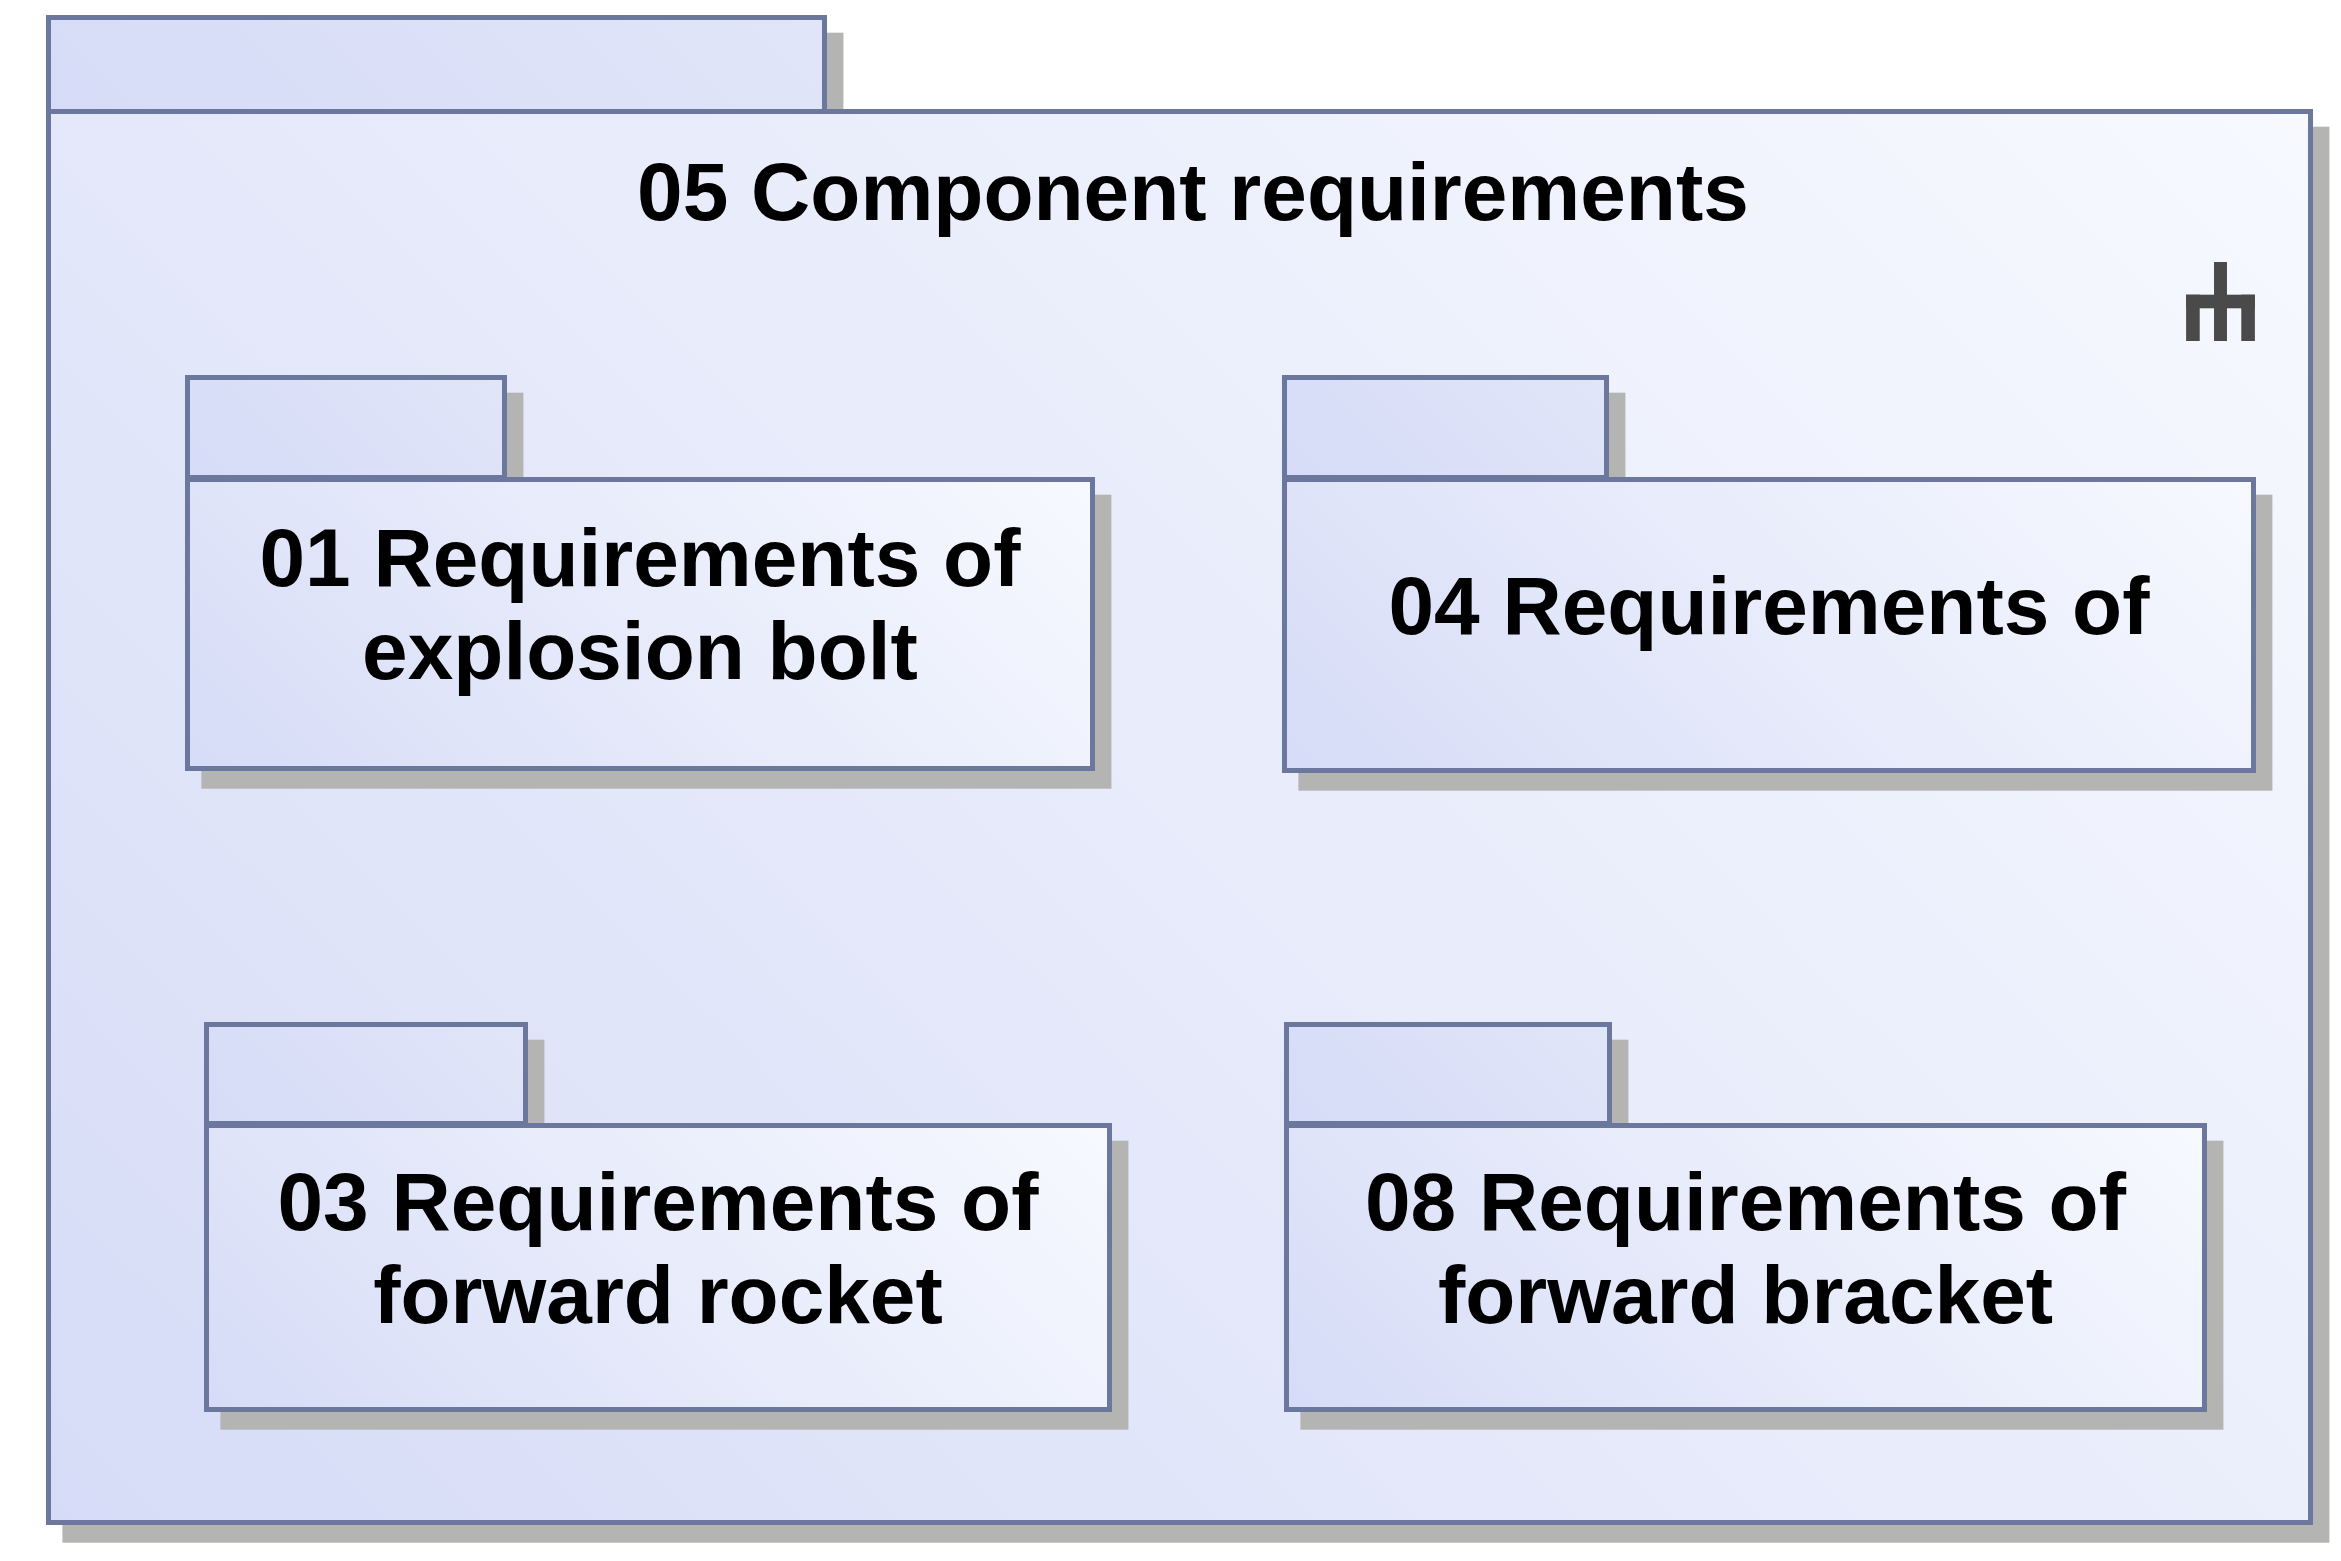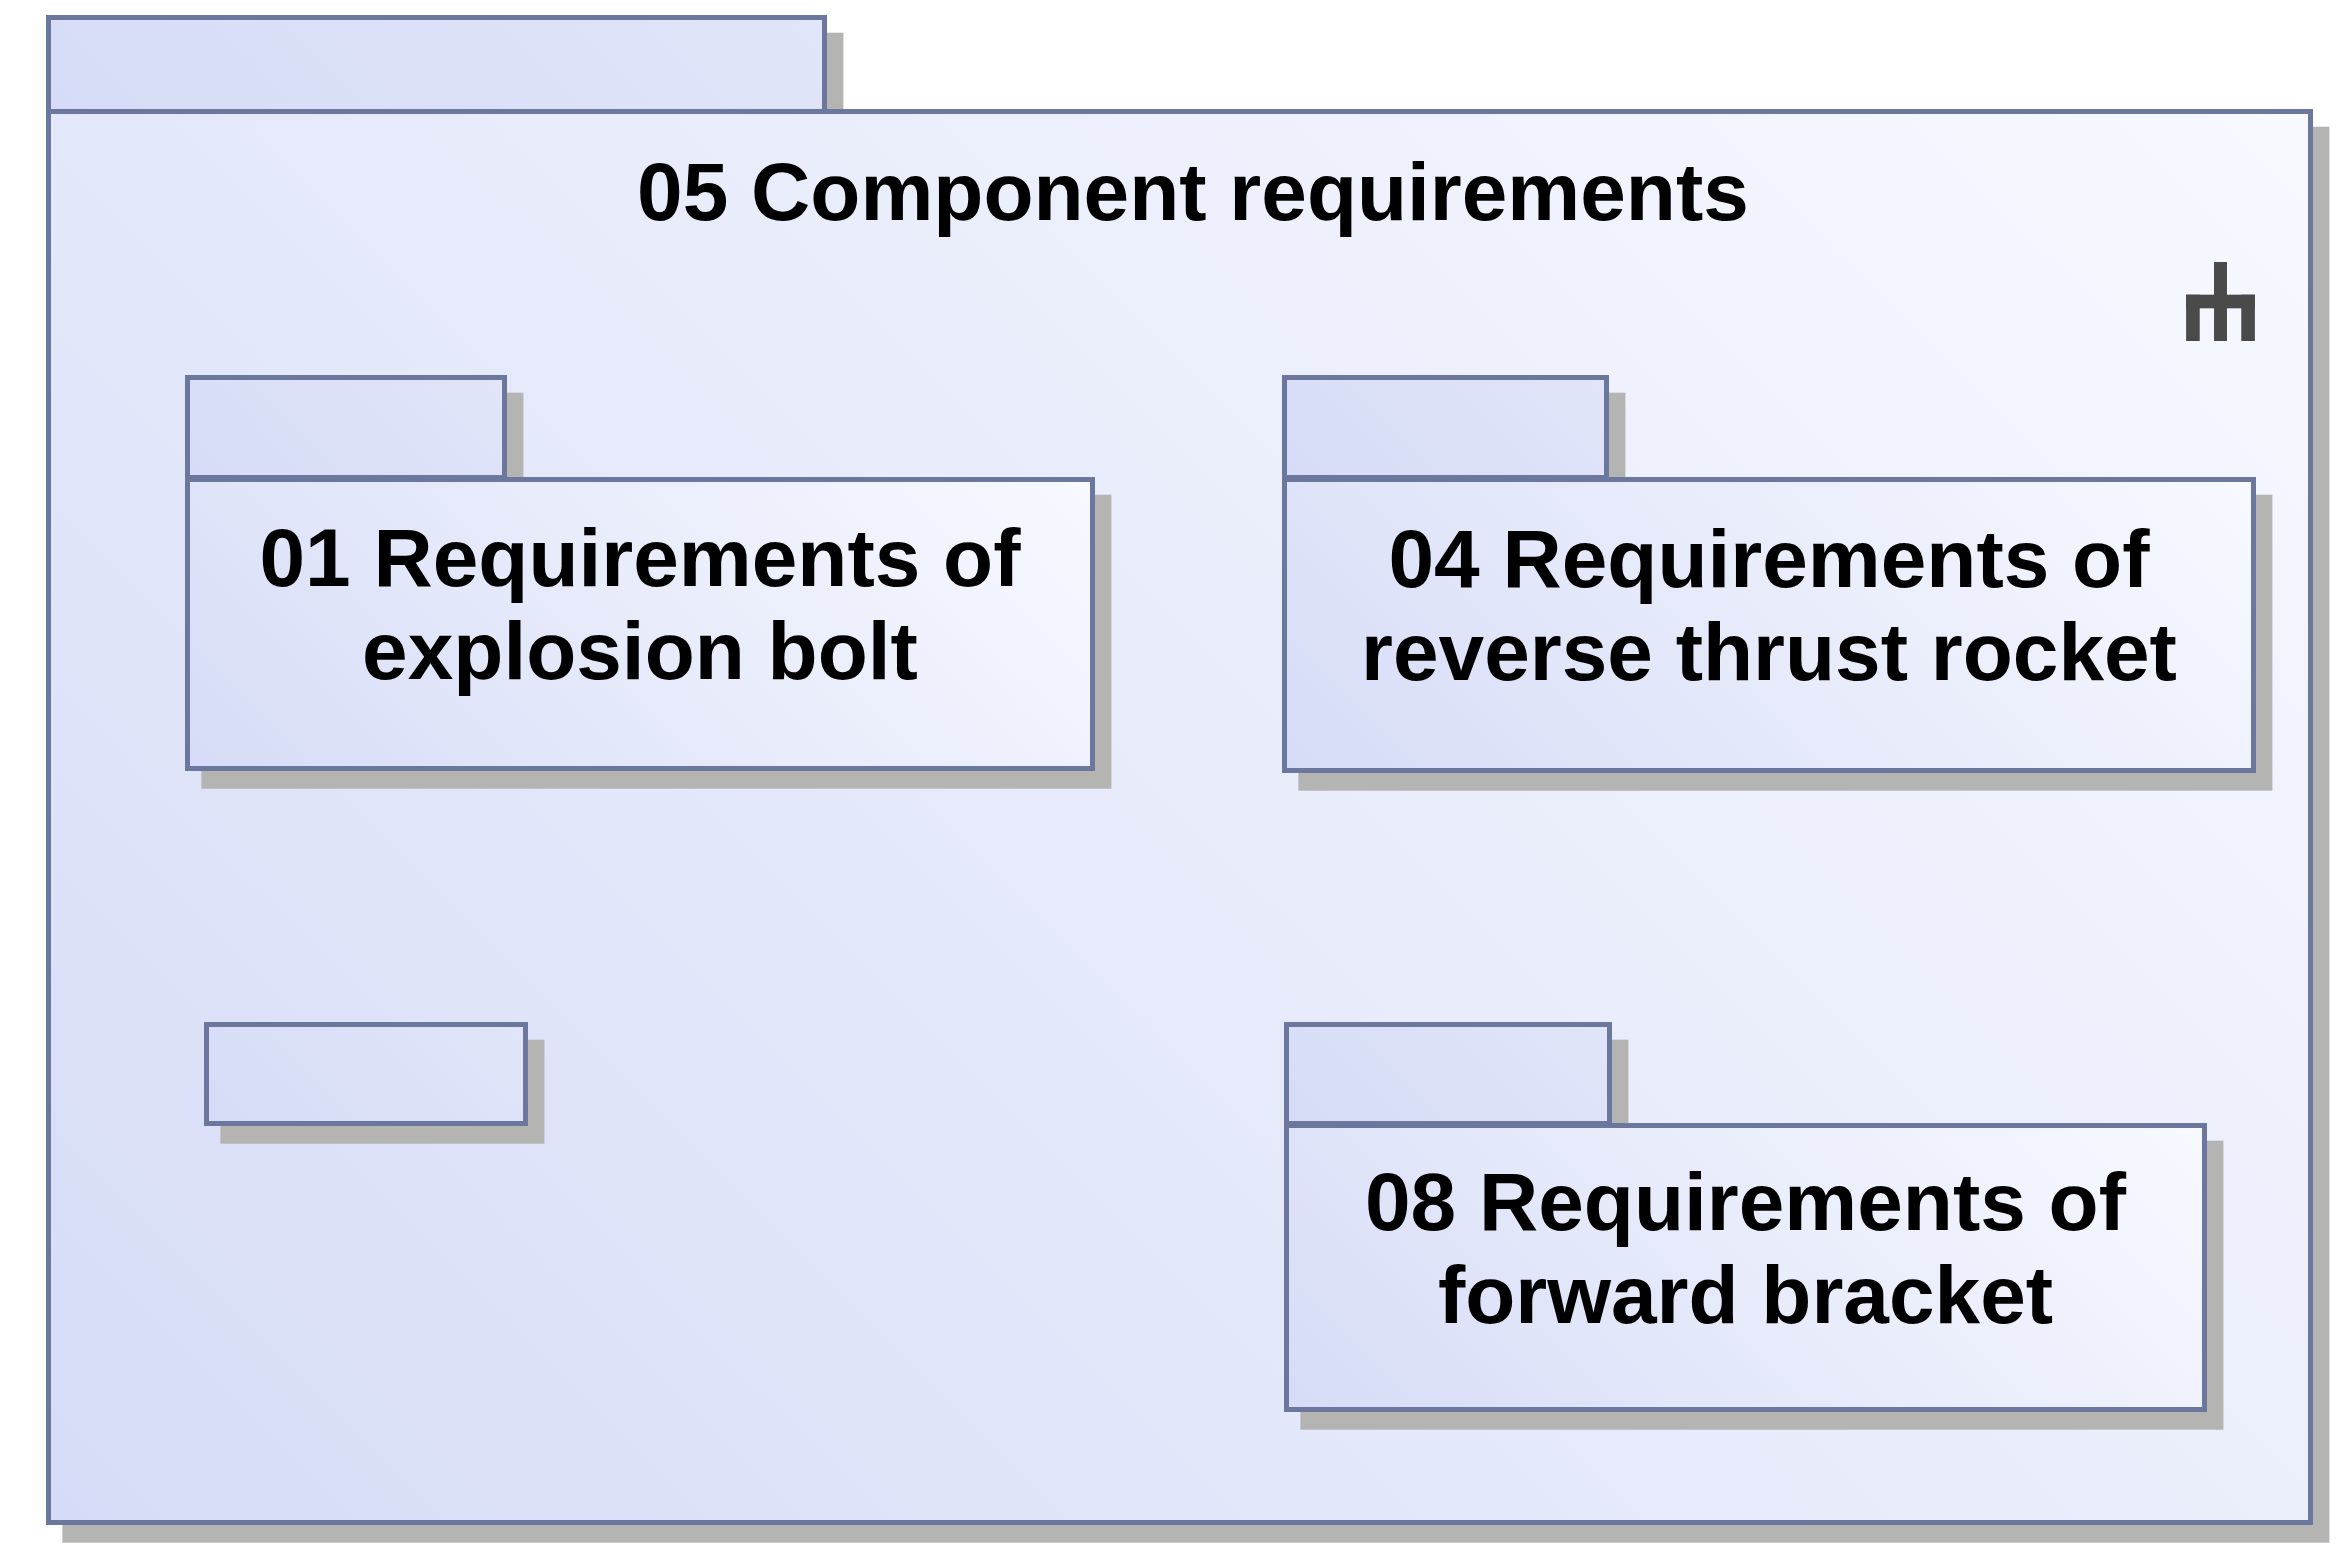--- a/index.html
+++ b/index.html
@@ -94,25 +94,30 @@
     <div class="label">
       <span>01 Requirements of</span>
       <span>explosion bolt</span>
     </div>
   </div>
 
   <div class="shape tab p2-tab"></div>
   <div class="shape pkg-body p2-body">
     <div class="label">
       <span>04 Requirements of</span>
-      <span>reverse thrust rocket</span>
     </div>
   </div>
 
   <div class="shape tab p3-tab"></div>
+  <div class="shape pkg-body p3-body">
+    <div class="label">
+      <span>03 Requirements of</span>
+      <span>forward rocket</span>
+    </div>
+  </div>
 
   <div class="shape tab p4-tab"></div>
   <div class="shape pkg-body p4-body">
     <div class="label">
       <span>08 Requirements of</span>
       <span>forward bracket</span>
     </div>
   </div>
 
 </div>

